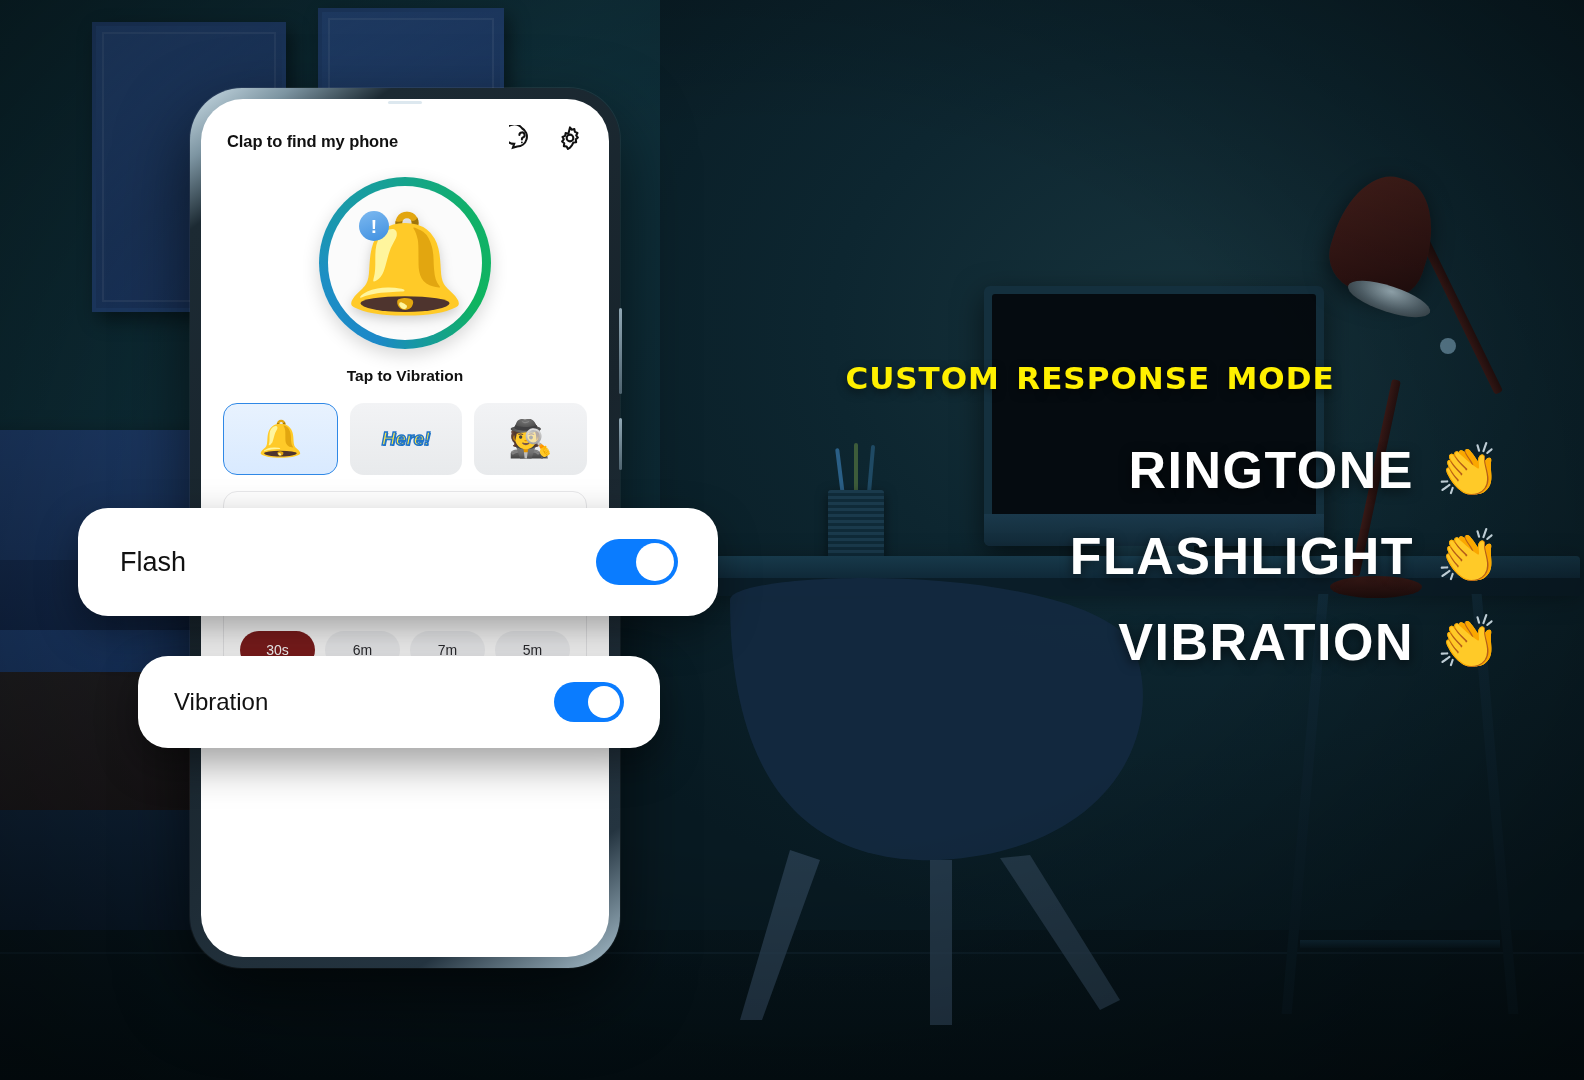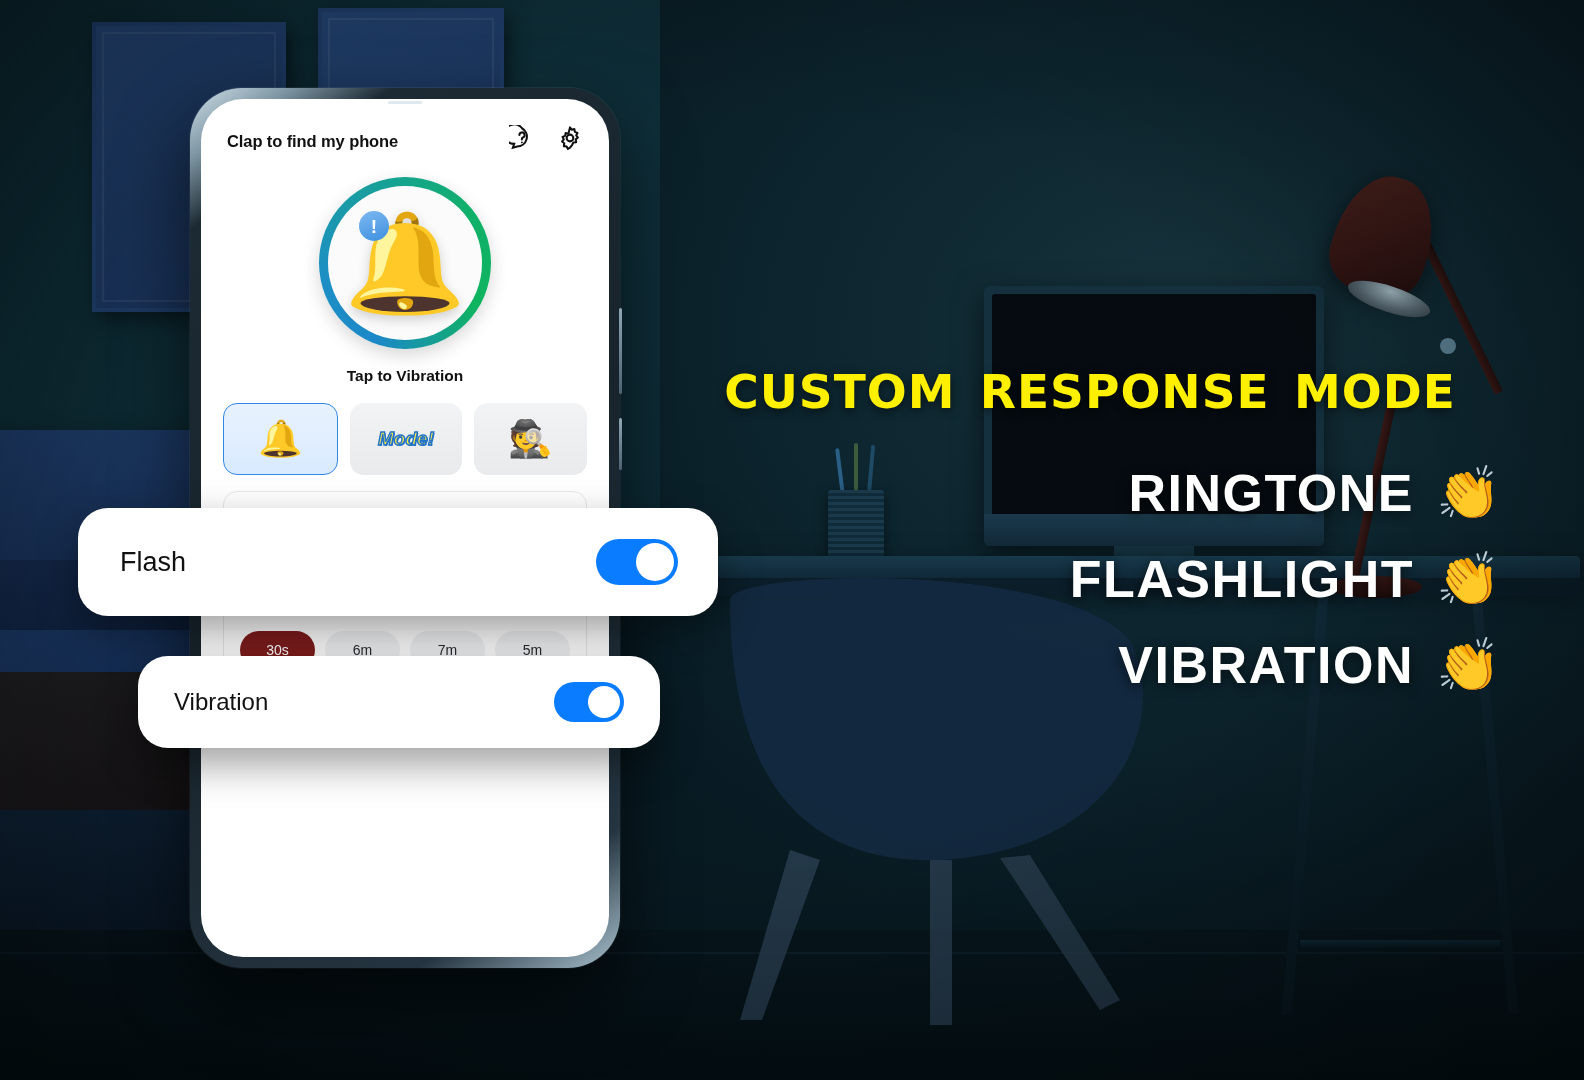--- a/index.html
+++ b/index.html
@@ -345,21 +345,21 @@
   #card-vibration .big-toggle { width: 70px; height: 40px; border-radius: 20px; }
   #card-vibration .big-toggle::after { width: 32px; height: 32px; right: 4px; top: 4px; }
 
   
   #promo {
     position: absolute; left: 680px; top: 352px; width: 820px;
     z-index: 20;
   }
   .promo-title {
     font-family: "DejaVu Sans", sans-serif;
-    font-size: 67px; font-weight: 900;
+    font-size: 44px; font-weight: 900;
     font-variant: small-caps; text-transform: lowercase;
     color: #fff000;
     letter-spacing: 1px;
     text-align: center;
     line-height: 1;
     text-shadow: 0 3px 10px rgba(0,0,0,.55);
   }
   .promo-list { margin-top: 44px; }
   .promo-item {
     display: flex; align-items: center; justify-content: flex-end;
@@ -455,21 +455,21 @@
           <span class="bell-badge">!</span>
         </div>
       </div>
       <div class="tap-label">Tap to Vibration</div>
 
       <div class="mode-row">
         <div class="mode-card selected">
           <span>🔔</span>
         </div>
         <div class="mode-card">
-          <span class="mode-here">Mode!</span>
+          <span class="mode-here">Here!</span>
         </div>
         <div class="mode-card">
           <span>🕵️</span>
         </div>
       </div>
 
       <div class="settings-panel">
         <div class="set-row">
           <span class="set-label">Ringtone</span>
           <span class="mini-toggle"></span>

